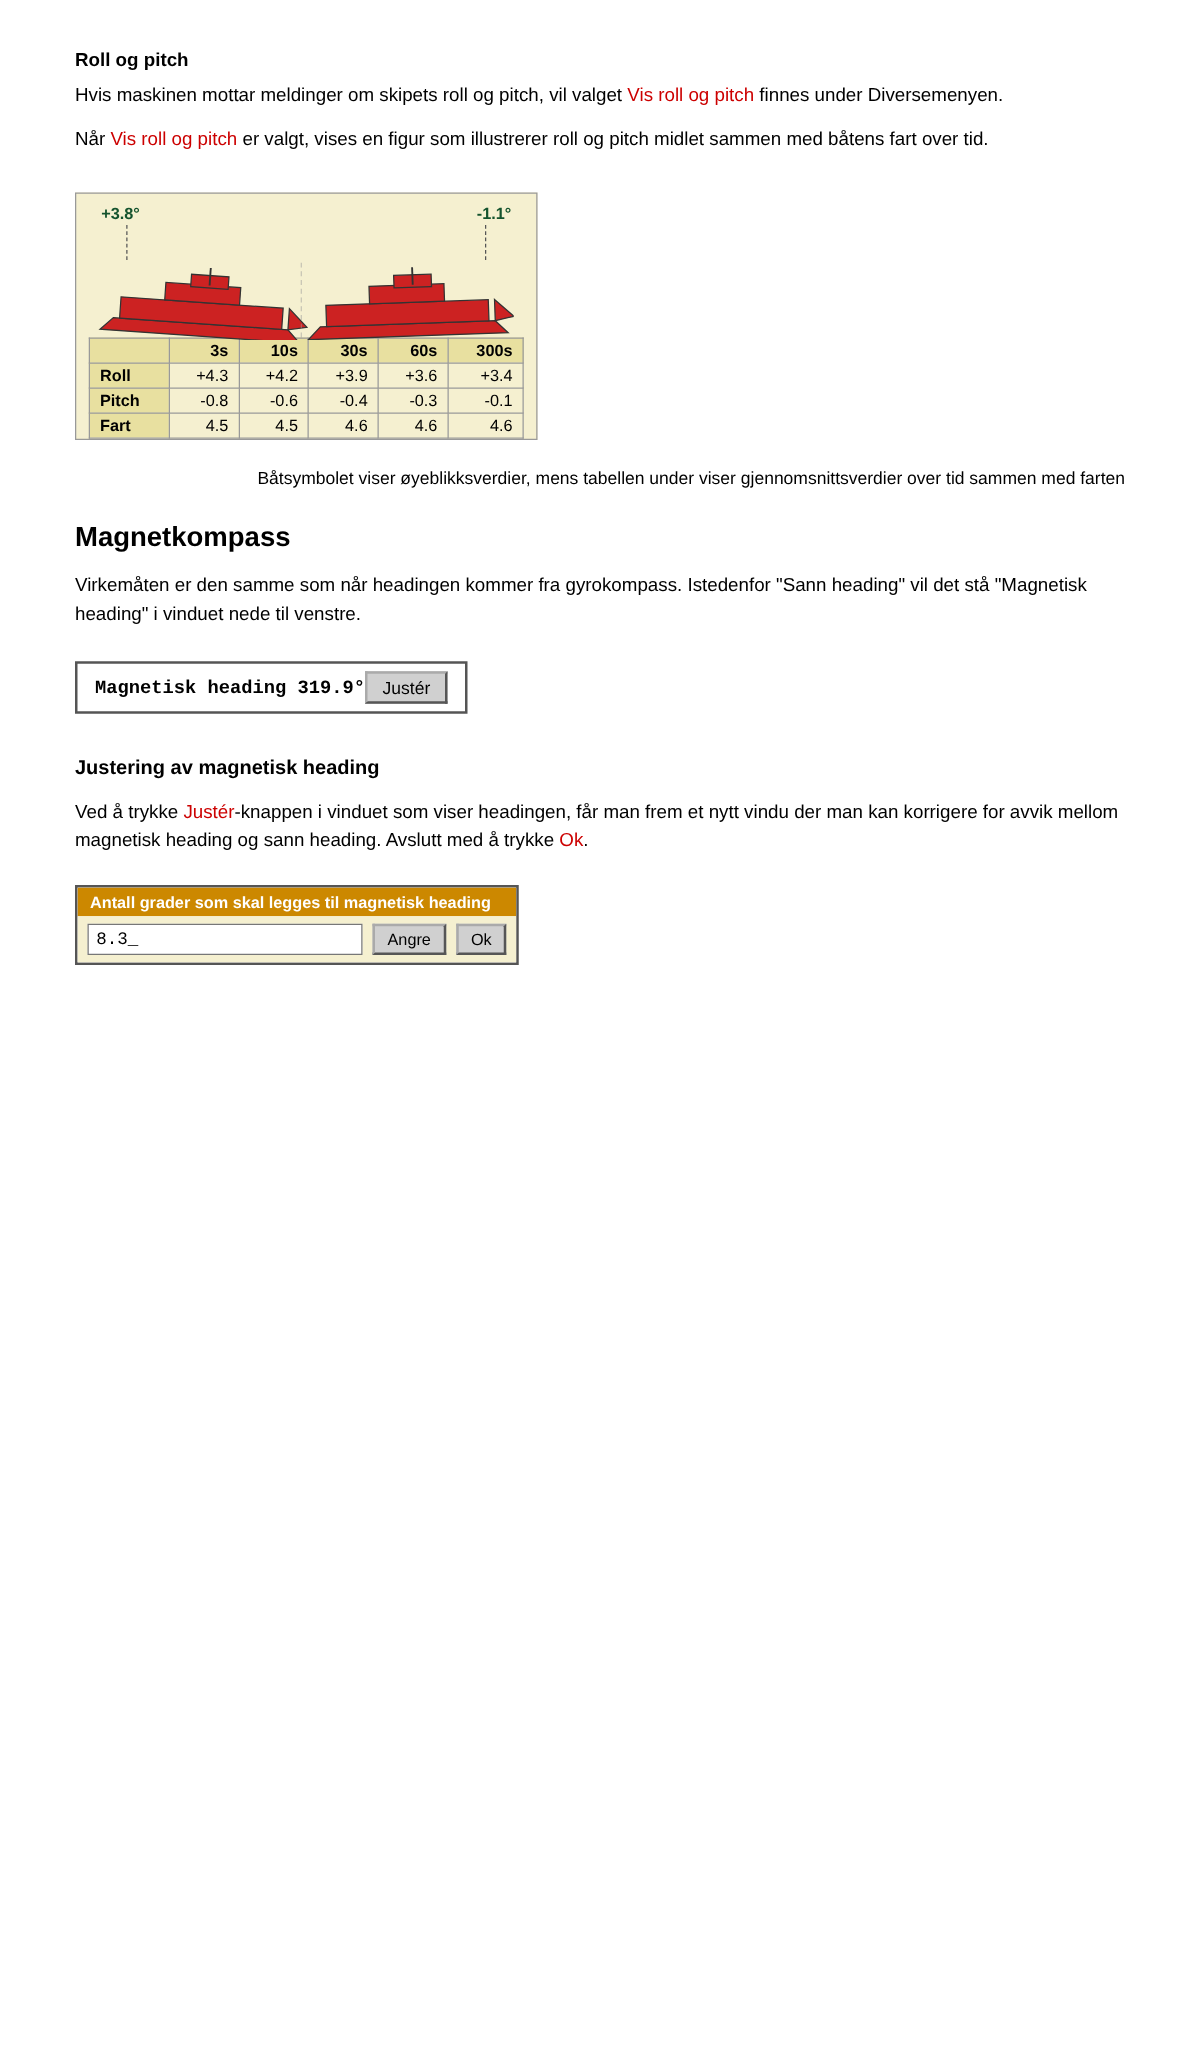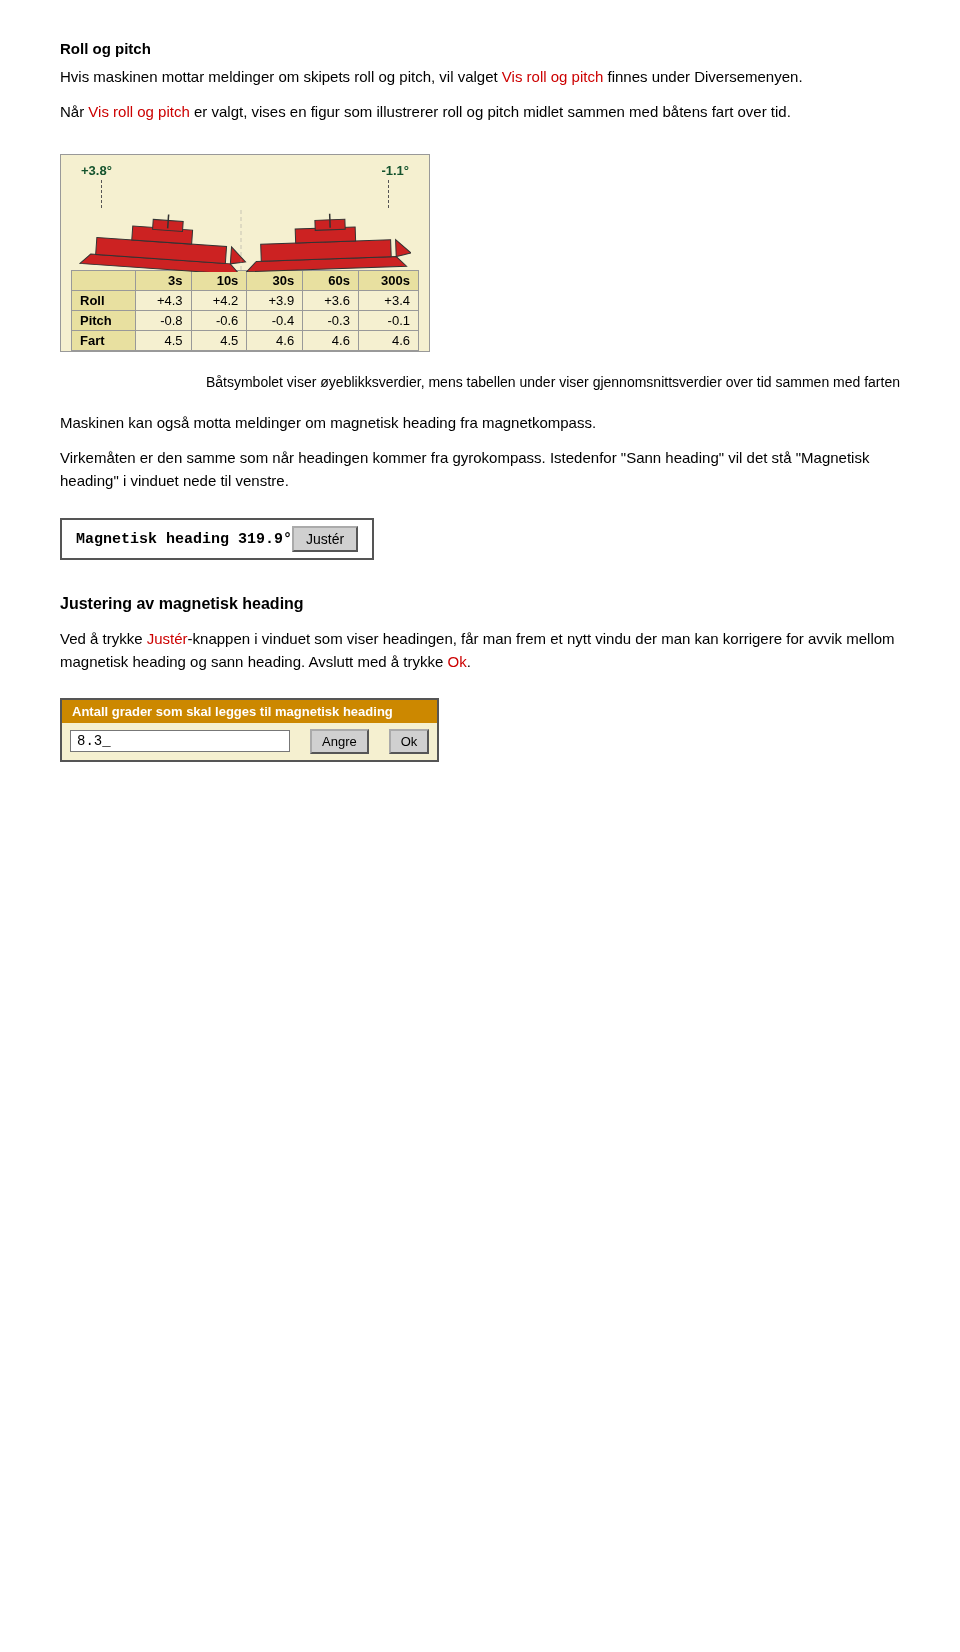--- a/index.html
+++ b/index.html
@@ -121,23 +121,22 @@
     .antall-header {
       background: #cc8800;
       color: #fff;
       font-size: 13px;
       font-weight: bold;
       padding: 4px 10px;
       width: 100%;
     }
     .antall-input-row {
       display: flex;
-      align-items: center;
       padding: 6px 8px;
-      gap: 20px;
+      gap: 8px;
       background: #f5f0d0;
     }
     .antall-input {
       font-family: 'Courier New', monospace;
       font-size: 14px;
       border: 1px solid #777;
       padding: 2px 6px;
       width: 220px;
       background: #fff;
     }
@@ -262,23 +261,23 @@
             </tr>
           </tbody>
       </table>
     </div>
   </div>
 
   
   <p class="caption-text">Båtsymbolet viser øyeblikksverdier, mens tabellen under viser gjennomsnittsverdier over tid sammen med farten</p>
 
   
-
-  
-  <p>Maskinen kan også motta meldinger om magnetisk heading fra magnetkompass.</p>
+  <h3>Magnetkompass</h3>
+
+  
 
   
   <p>Virkemåten er den samme som når headingen kommer fra gyrokompass. Istedenfor "Sann heading" vil det stå "Magnetisk heading" i vinduet nede til venstre.</p>
 
   
   <div class="mag-heading-box">
     <span class="mag-heading-label">Magnetisk heading 319.9°</span>
     <button class="juster-btn">Justér</button>
   </div>
 

